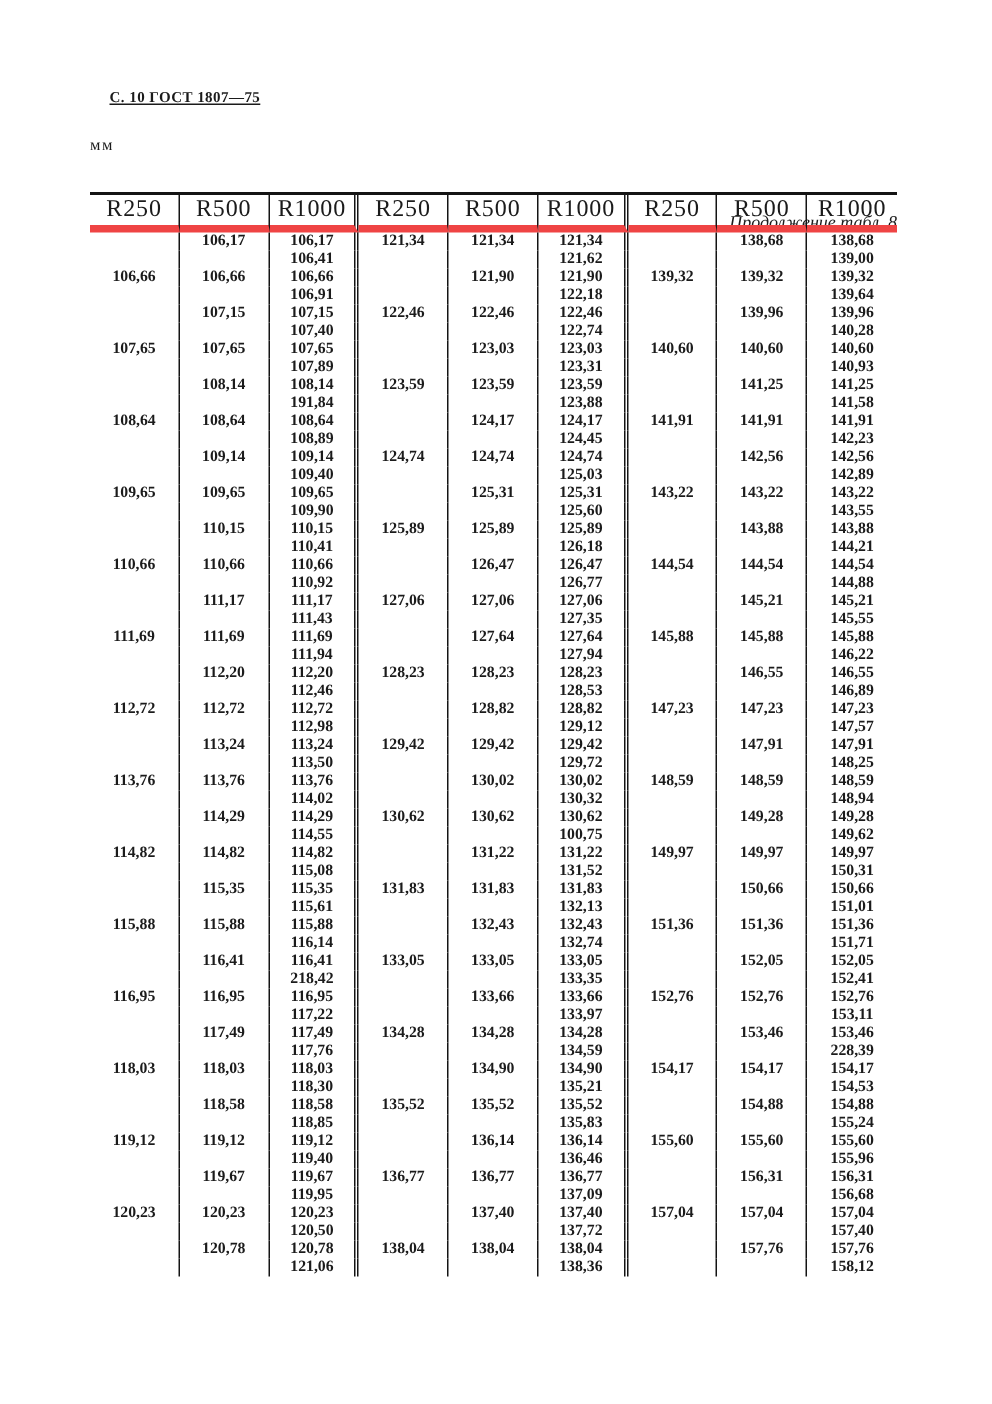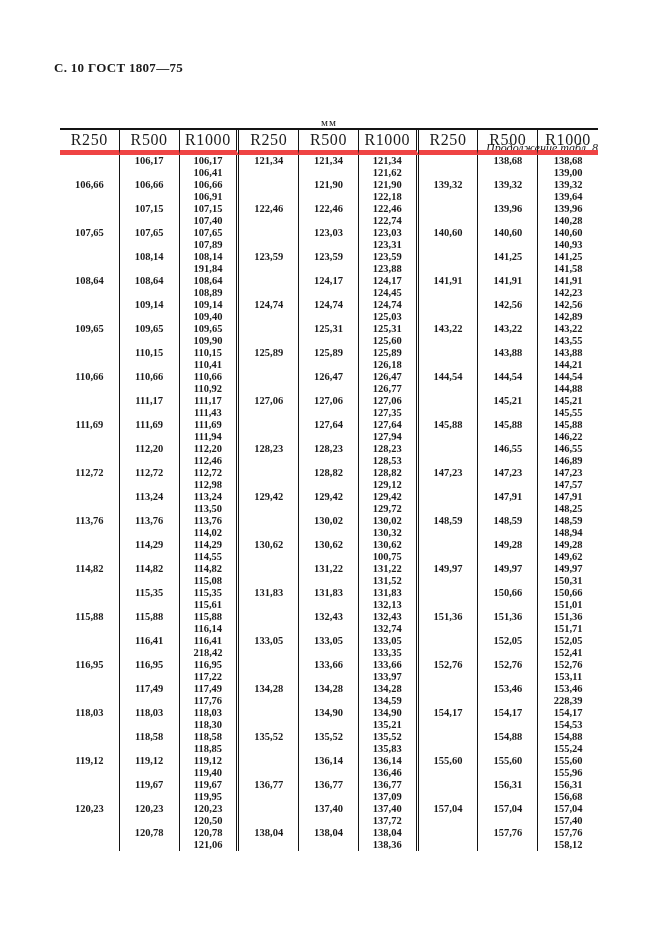--- a/index.html
+++ b/index.html
@@ -5,33 +5,34 @@
   html,body { margin:0; padding:0; }
   body {
     width:661px; height:936px;
     background:#ffffff;
     position:relative;
     font-family:"Liberation Serif", serif;
     color:#1b1b1b;
     overflow:hidden;
   }
   .page-header {
-    position:absolute; left:54px; top:60px;
-    font-size:13px; font-weight:bold; letter-spacing:0.3px;
+    position:absolute; left:73px; top:60px;
+    font-size:10px; font-weight:bold; letter-spacing:0.3px;
     white-space:nowrap;
+    text-decoration:underline;
   }
   .caption {
     position:absolute; right:63px; top:93px;
     font-size:12px; font-style:italic;
     white-space:nowrap;
     margin-top:48px;
   }
   .unit {
-    position:absolute; left:60px; top:116px; width:538px;
-    text-align:center; font-size:11px; letter-spacing:1px;
+    position:absolute; left:60px; top:91px; width:538px;
+    text-align:left; font-size:11px; letter-spacing:1px;
   }
   .gtable {
     position:absolute; left:60px; top:128px; width:538px;
     border-top:2px solid #141414;
   }
   .grid {
     display:grid;
     grid-template-columns:repeat(9, 1fr);
   }
   .gbody { grid-auto-rows:12px;font-weight:bold; }

